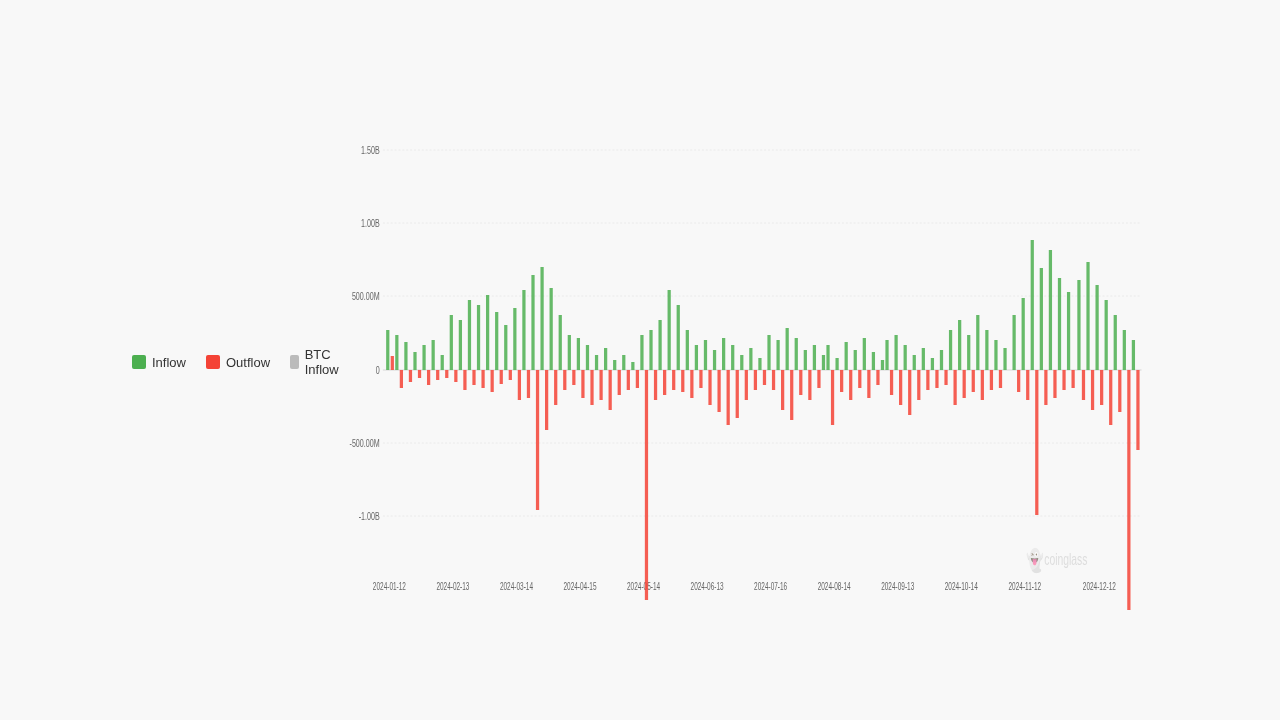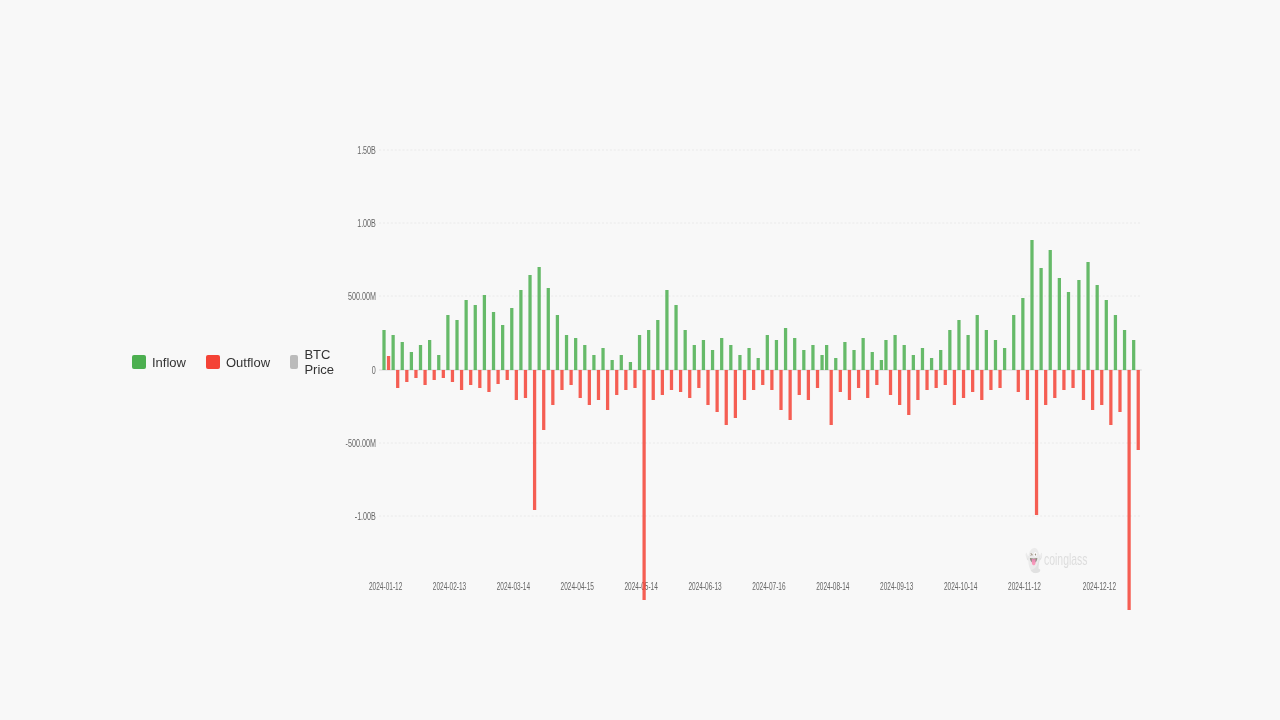--- a/index.html
+++ b/index.html
@@ -61,21 +61,21 @@
     <div class="legend-item">
       <div class="legend-color" style="background:#4CAF50;"></div>
       <span>Inflow</span>
     </div>
     <div class="legend-item">
       <div class="legend-color" style="background:#f44336;"></div>
       <span>Outflow</span>
     </div>
     <div class="legend-item">
       <div class="legend-color" style="background:#bbb;"></div>
-      <span>BTC Price</span>
+      <span>BTC Inflow</span>
     </div>
   </div>
 
   <div class="chart-area">
     <svg class="chart-svg" viewBox="0 0 1240 500" preserveAspectRatio="none">
 
       <rect x="0" y="0" width="1240" height="500" fill="#f8f8f8"></rect>
 
       <line x1="60" y1="30" x2="1230" y2="30" stroke="#e0e0e0" stroke-dasharray="3,3" stroke-width="0.7"></line>
       <line x1="60" y1="103" x2="1230" y2="103" stroke="#e0e0e0" stroke-dasharray="3,3" stroke-width="0.7"></line>

